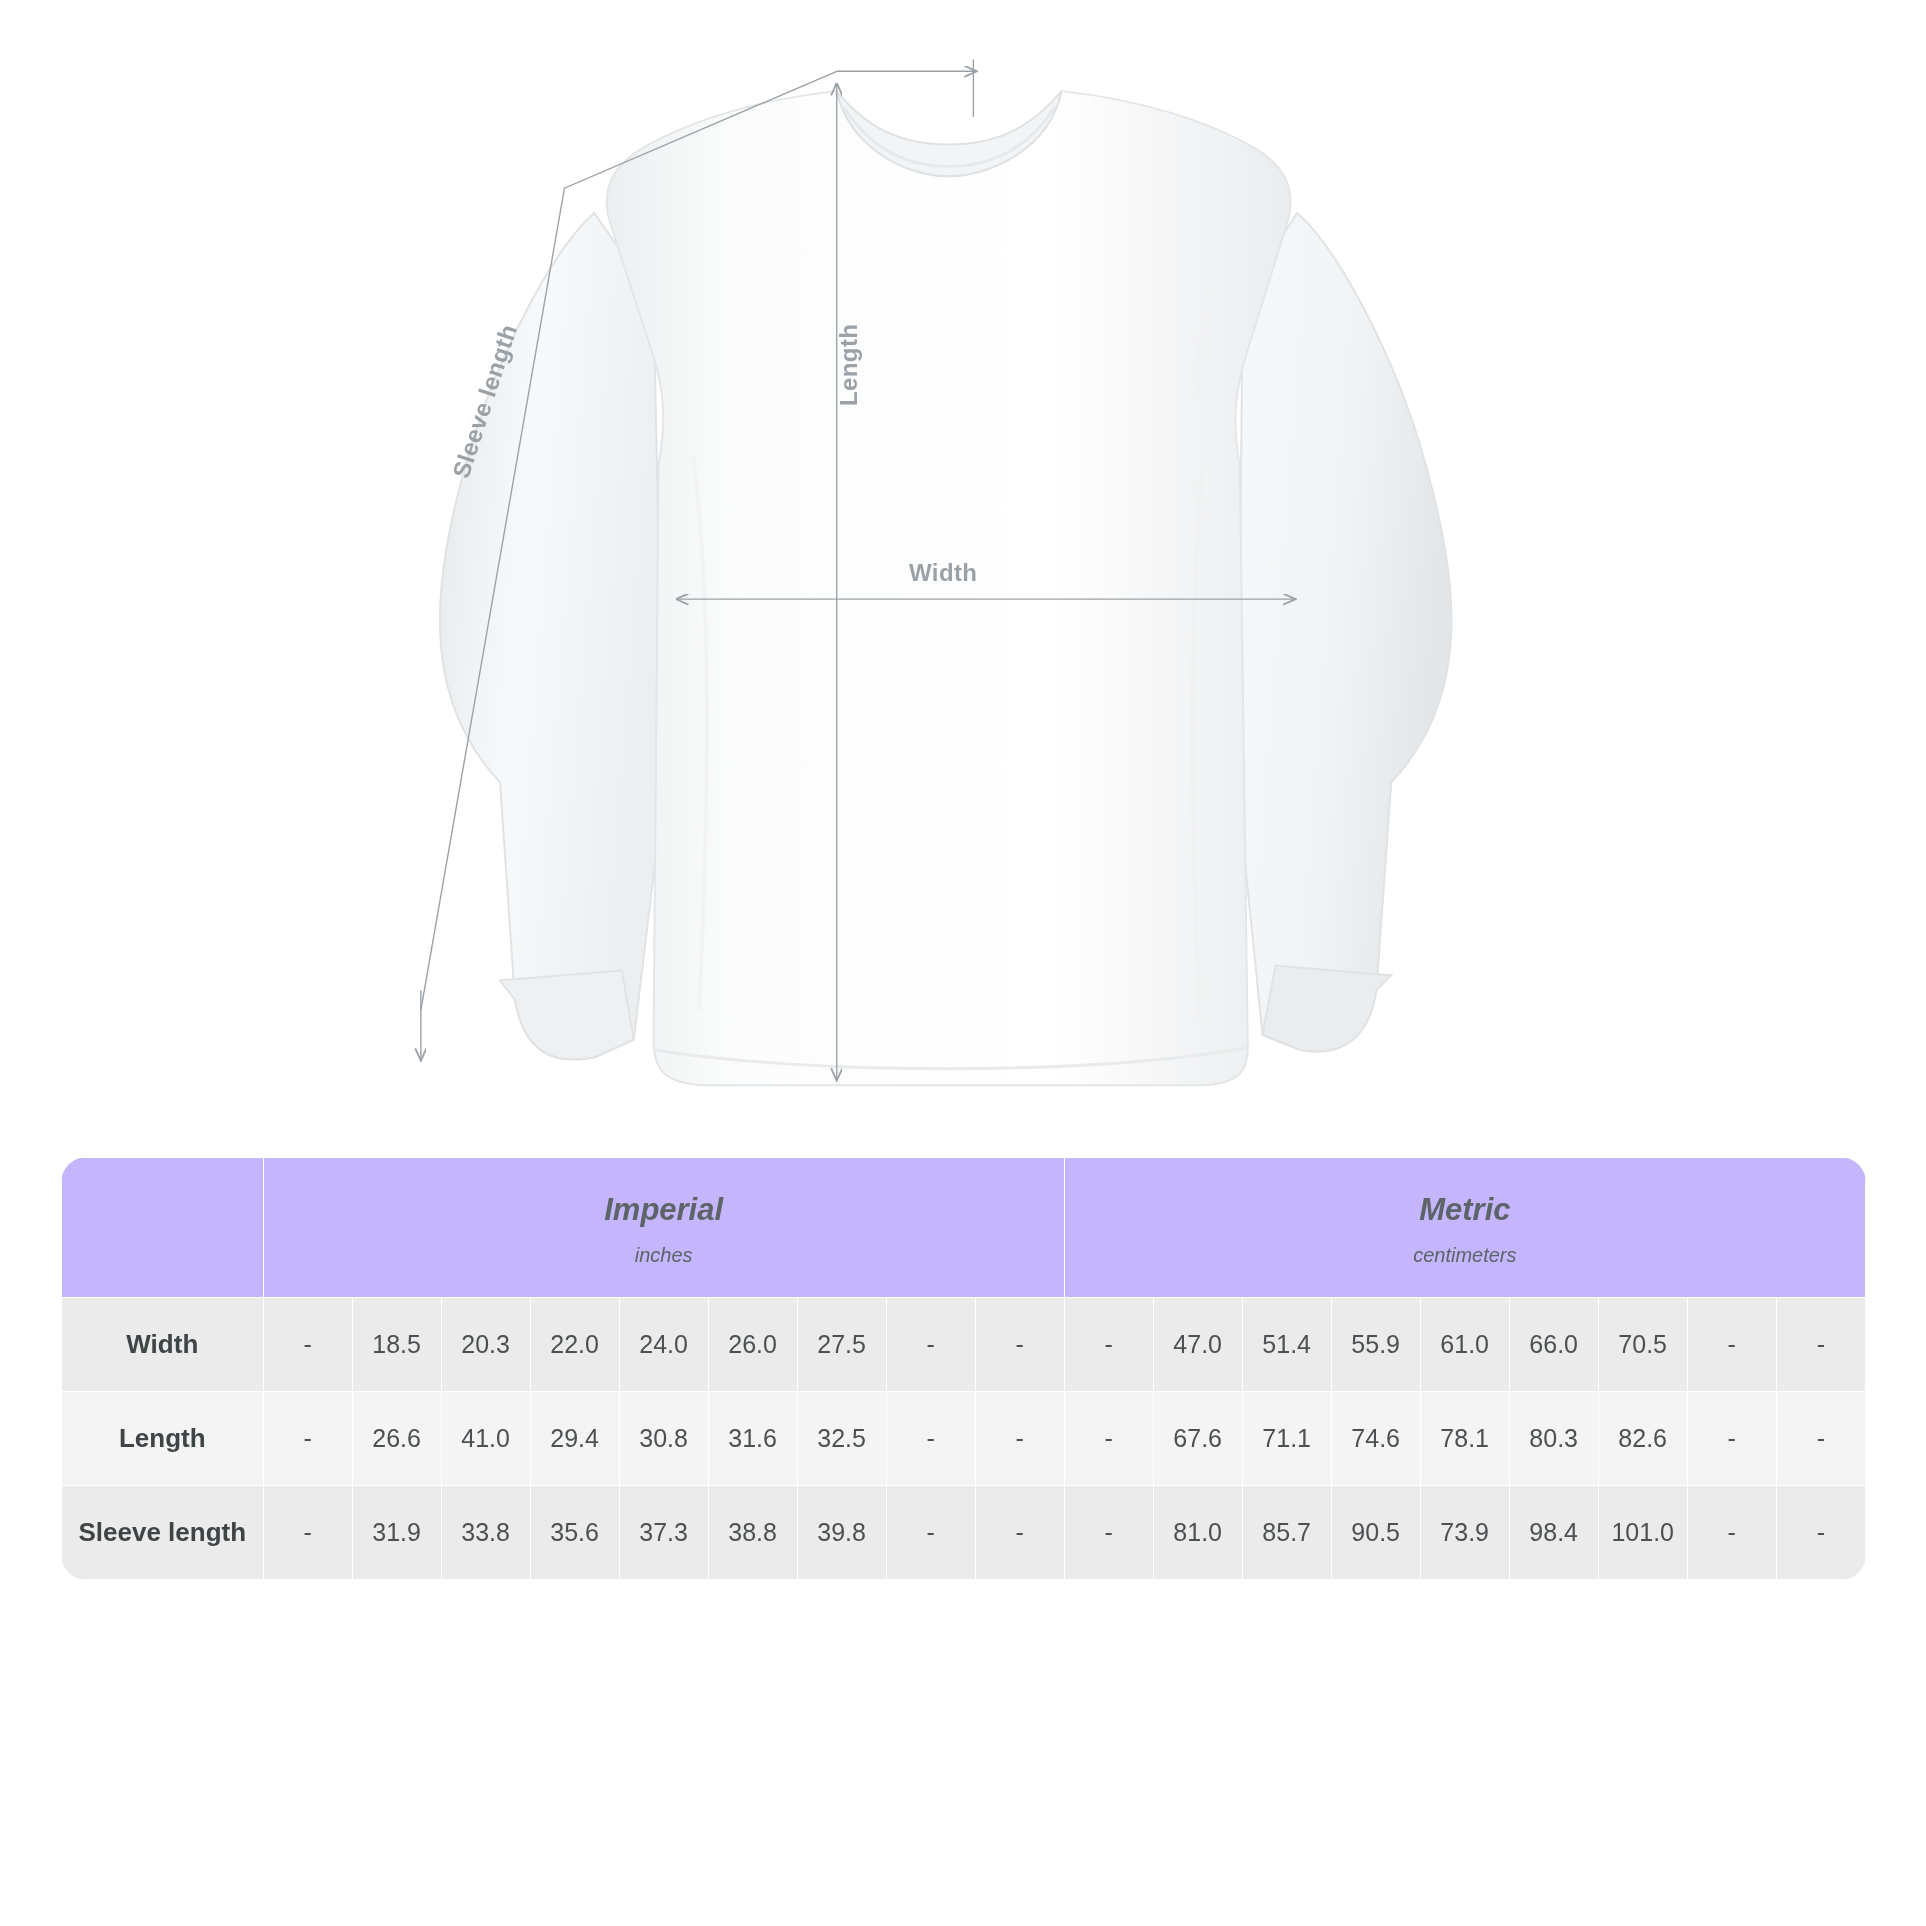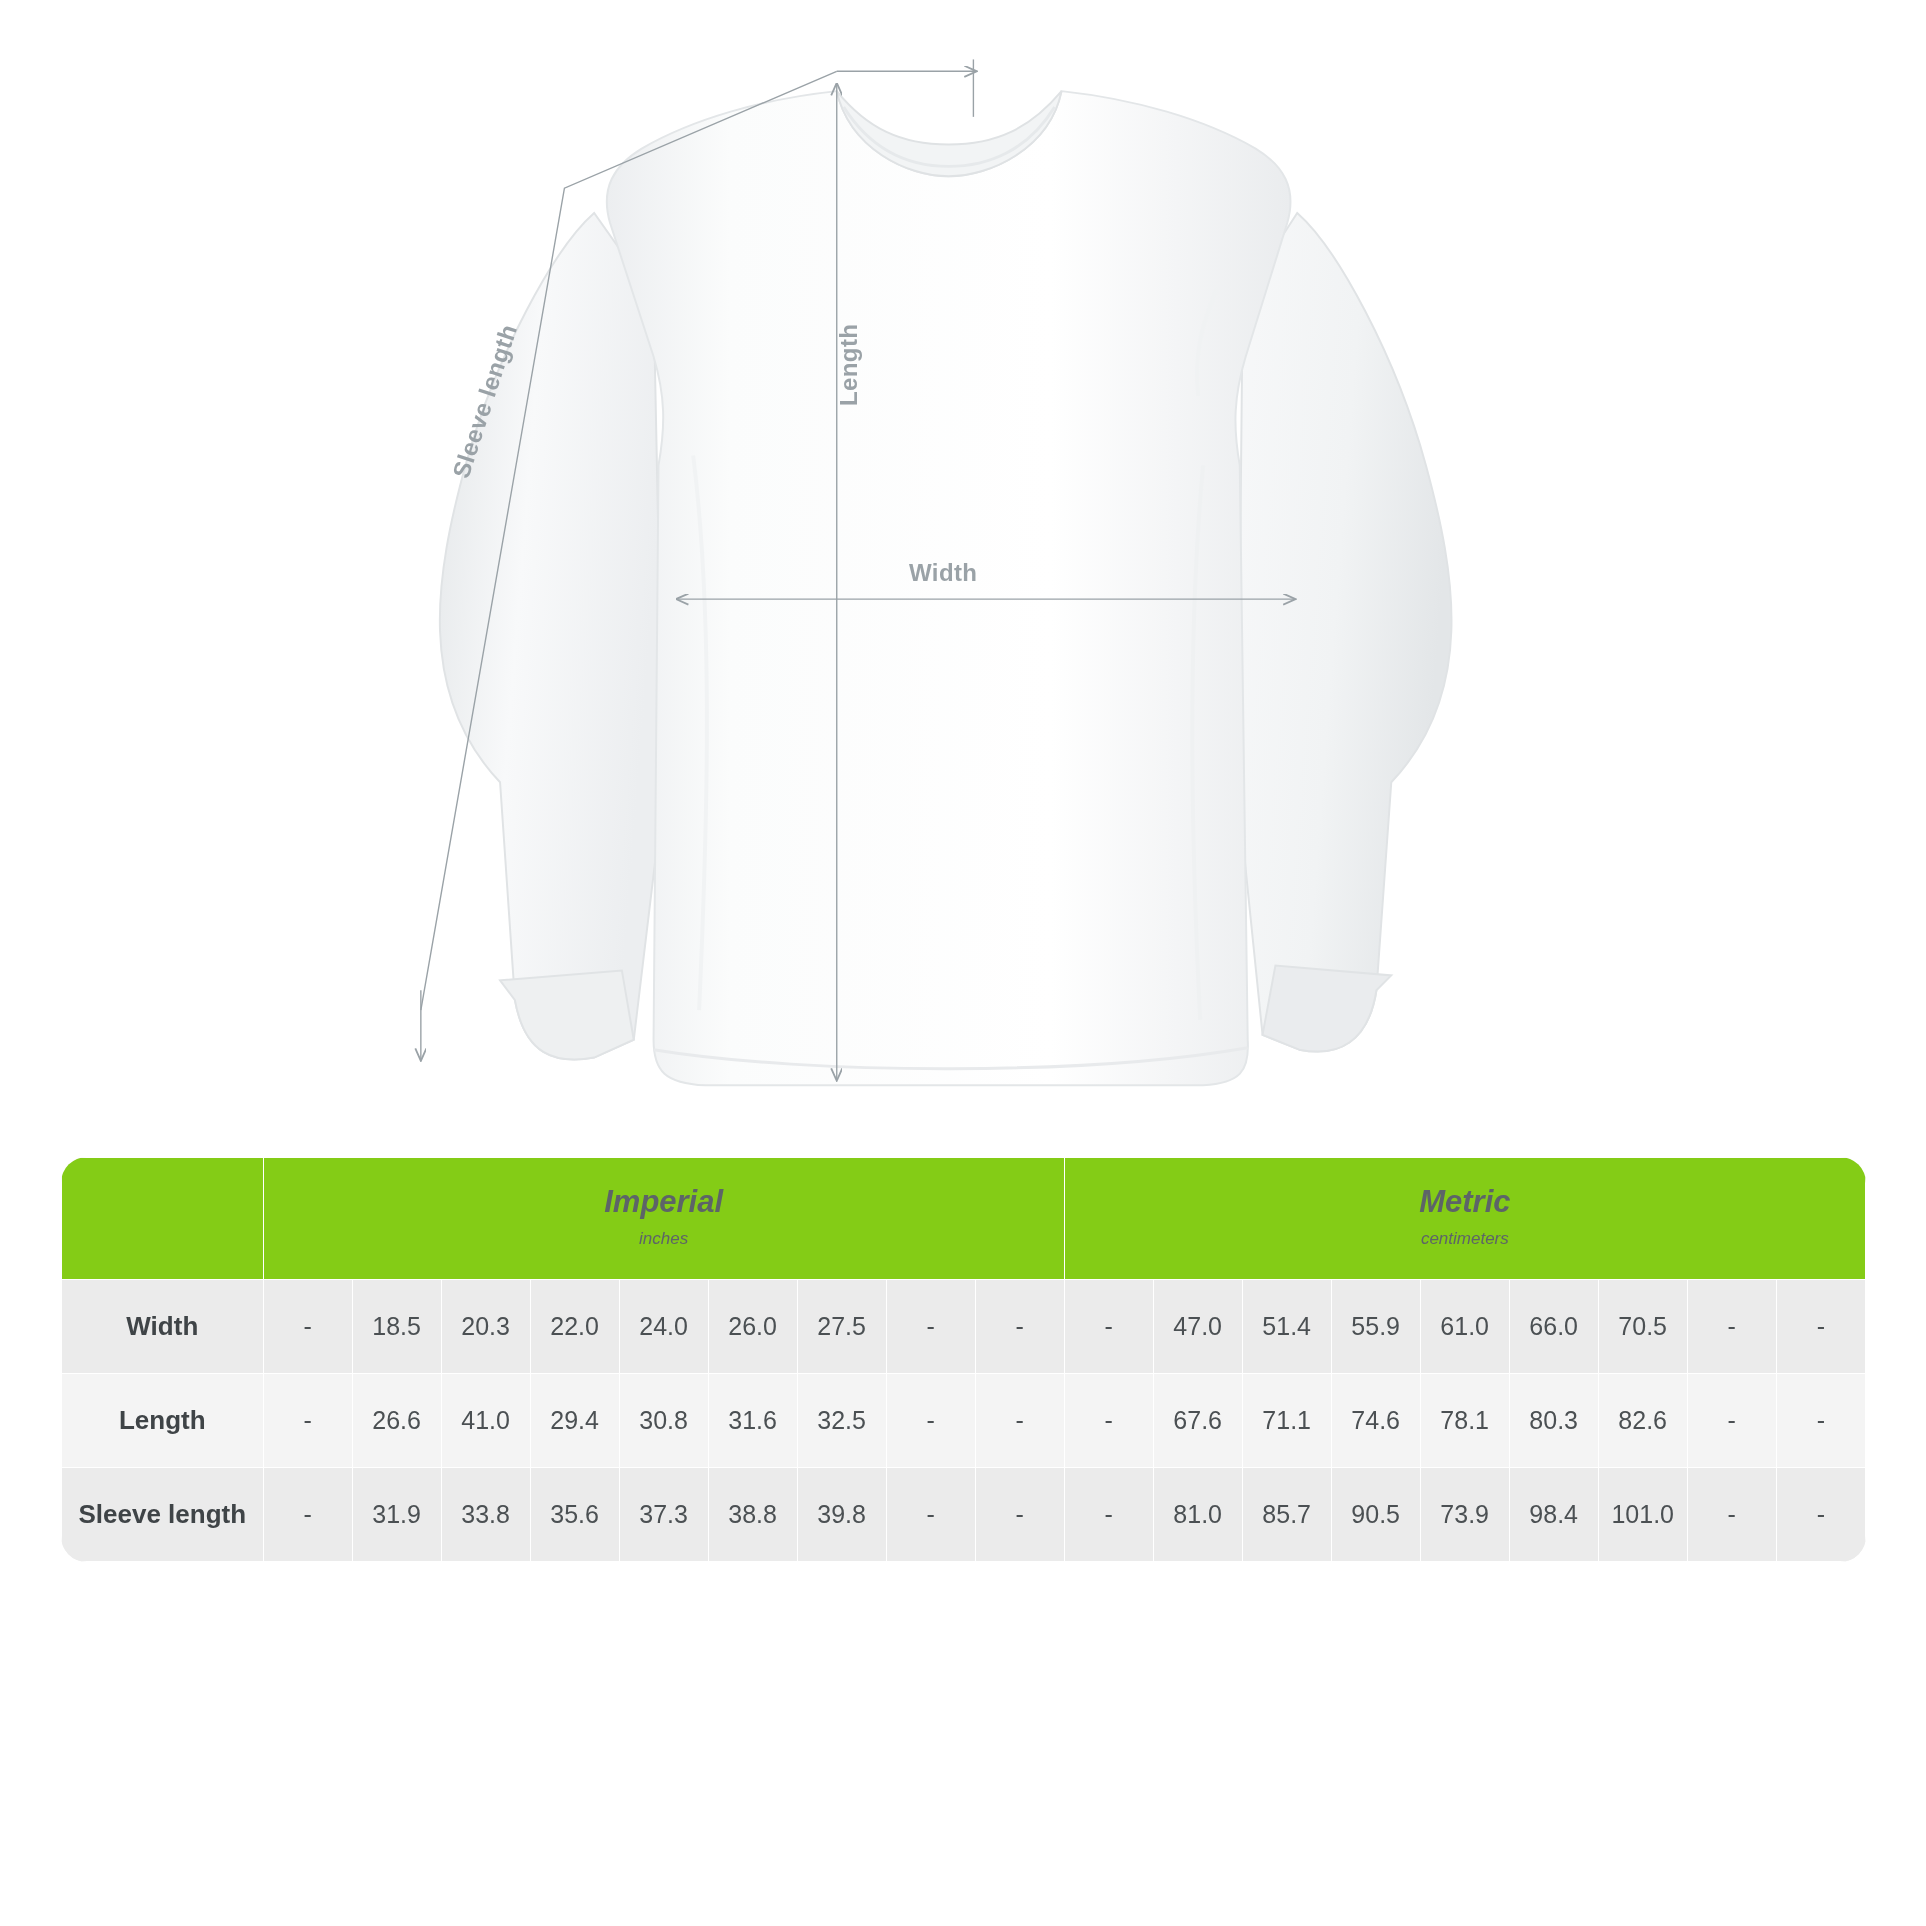--- a/index.html
+++ b/index.html
@@ -88,35 +88,35 @@
     border-collapse: collapse;
     table-layout: fixed;
   }
   table.size-table td, table.size-table th {
     border: 1px solid #ffffff;
     text-align: center;
     font-size: 25px;
     color: #4b5053;
   }
   .unit-head td {
-    background: #84cc16;
+    background: #c4b5fd;
     border: none;
-    padding: 26px 0 30px 0;
+    padding: 34px 0 30px 0;
   }
   .unit-name {
     font-size: 31px;
     font-style: italic;
     font-weight: bold;
     color: #5d6468;
   }
   .unit-sub {
-    font-size: 17px;
+    font-size: 20px;
     font-style: italic;
     color: #5d6468;
-    margin-top: 9px;
+    margin-top: 16px;
   }
   .head-row td {
     background: #ffffff;
     font-weight: bold;
     color: #4b5053;
     height: 91px;
     font-size: 25px;
   }
   .head-row td.rowlabel {
     background: #ffffff;

